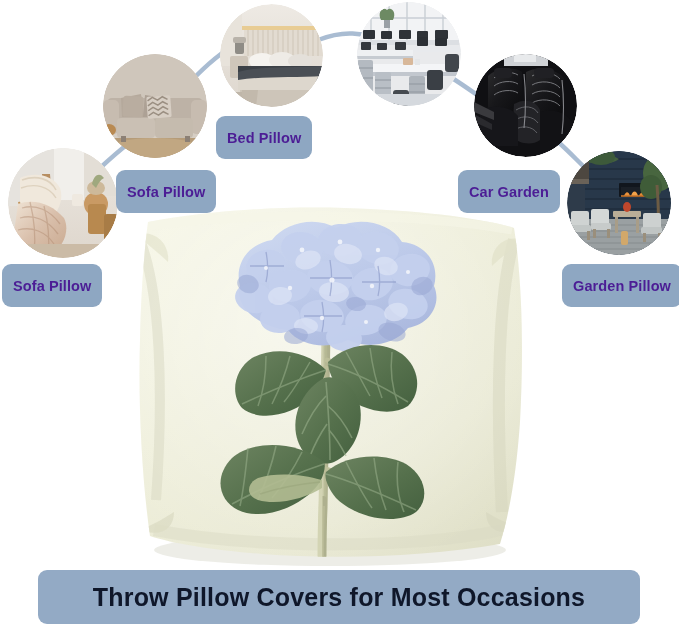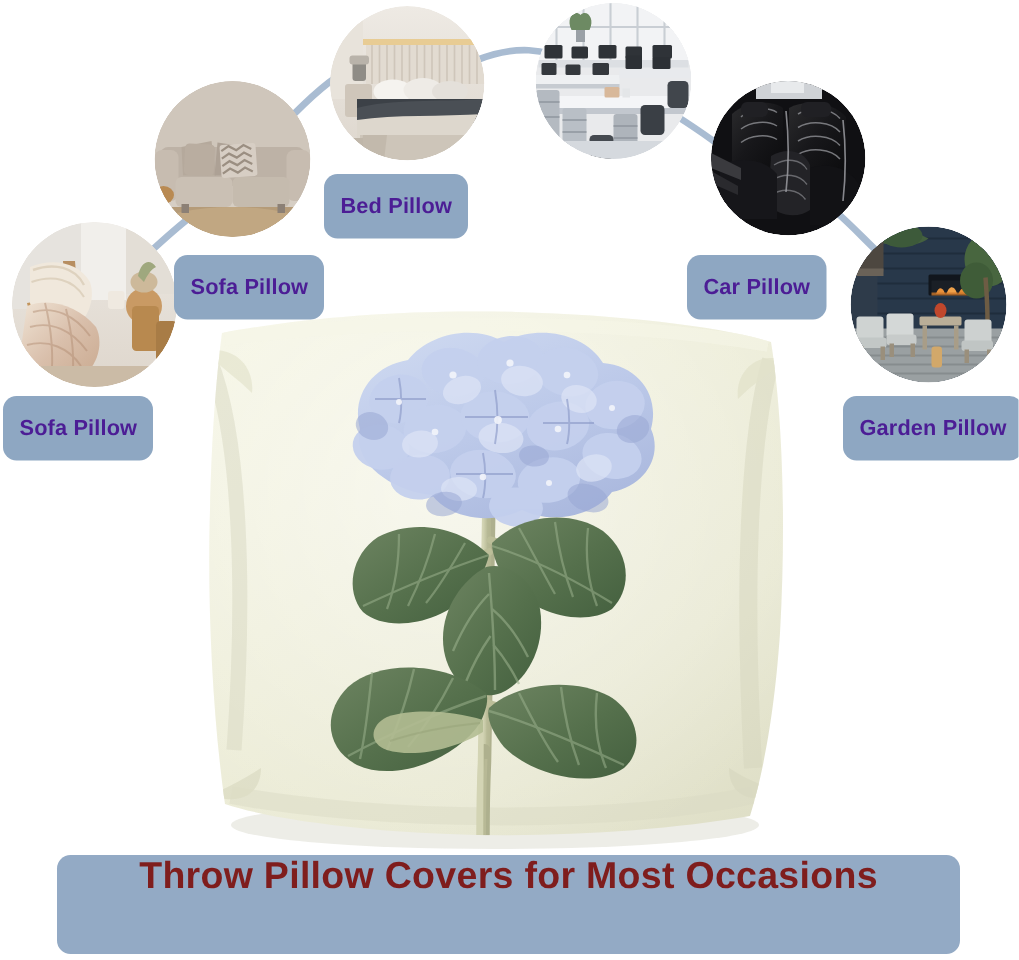--- a/index.html
+++ b/index.html
@@ -24,24 +24,24 @@
   .chip{
     position:absolute;display:flex;align-items:center;justify-content:center;
     background:#8ea7c2;color:#4c1d95;border-radius:9px;
     font-size:14.5px;font-weight:600;letter-spacing:.1px;
     white-space:nowrap;padding:0 11px;height:43px;
     box-sizing:border-box;
   }
 
   
   #banner{
-    position:absolute;left:38px;top:570px;width:602px;height:66px;
+    position:absolute;left:38px;top:570px;width:602px;height:54px;
     background:#93aac5;border-radius:9px;
-    display:flex;justify-content:center;
-    color:#7f1d1d;font-size:25px;font-weight:600;letter-spacing:.2px;
+    display:flex;align-items:center;justify-content:center;
+    color:#0f172a;font-size:25px;font-weight:600;letter-spacing:.2px;
   }
 
   
   #pillow-wrap{position:absolute;left:130px;top:200px;width:400px;height:370px;}
 </style>
 </head>
 <body>
 
 <div id="stage">
 
@@ -324,21 +324,21 @@
         <path d="M0,48 L20,58 L20,66 L0,58 Z" fill="#3a3a3e"></path>
         <path d="M0,60 L18,70 L18,76 L0,68 Z" fill="#2a2a2e"></path>
 
         <g stroke="#9a9ba0" stroke-width="1.1" fill="none" opacity=".85">
           <path d="M50,20 C52,38 52,56 50,74"></path>
           <path d="M88,26 C90,44 90,62 88,80"></path>
         </g>
       </g>
     </svg>
   </div>
-  <div class="chip" style="left:458px;top:170px;">Car Pillow</div>
+  <div class="chip" style="left:458px;top:170px;">Car Garden</div>
 
   <div class="scene" style="left:567px;top:151px;width:104px;height:104px;">
     <svg class="inner" viewBox="0 0 104 104" width="104" height="104">
       <defs>
           <clipPath id="gc">
             <circle cx="52" cy="52" r="52"></circle>
           </clipPath>
         </defs>
       <g clip-path="url(#gc)">
         <rect width="104" height="104" fill="#2e3b4a"></rect>

